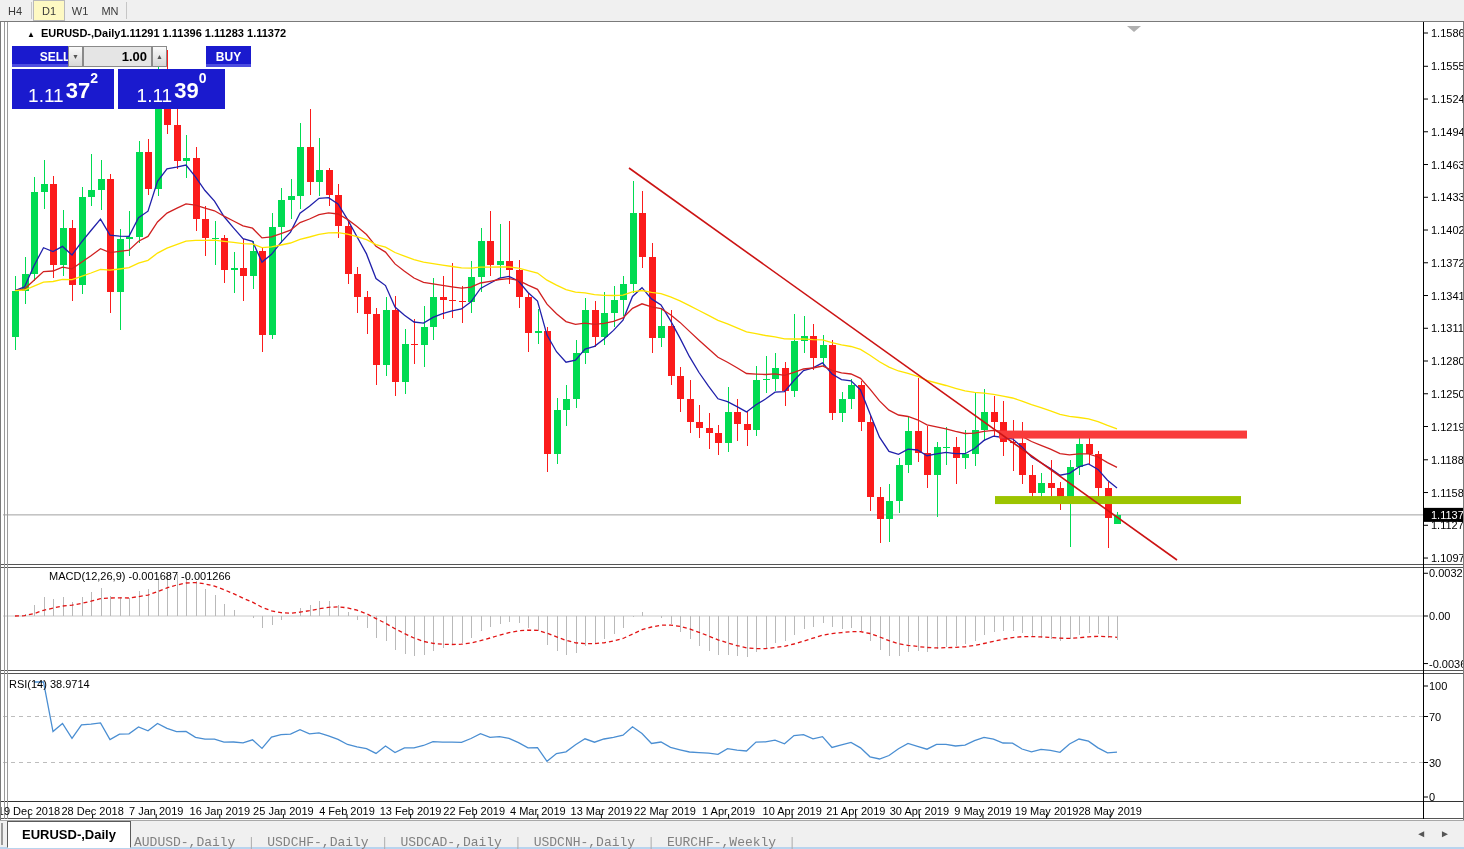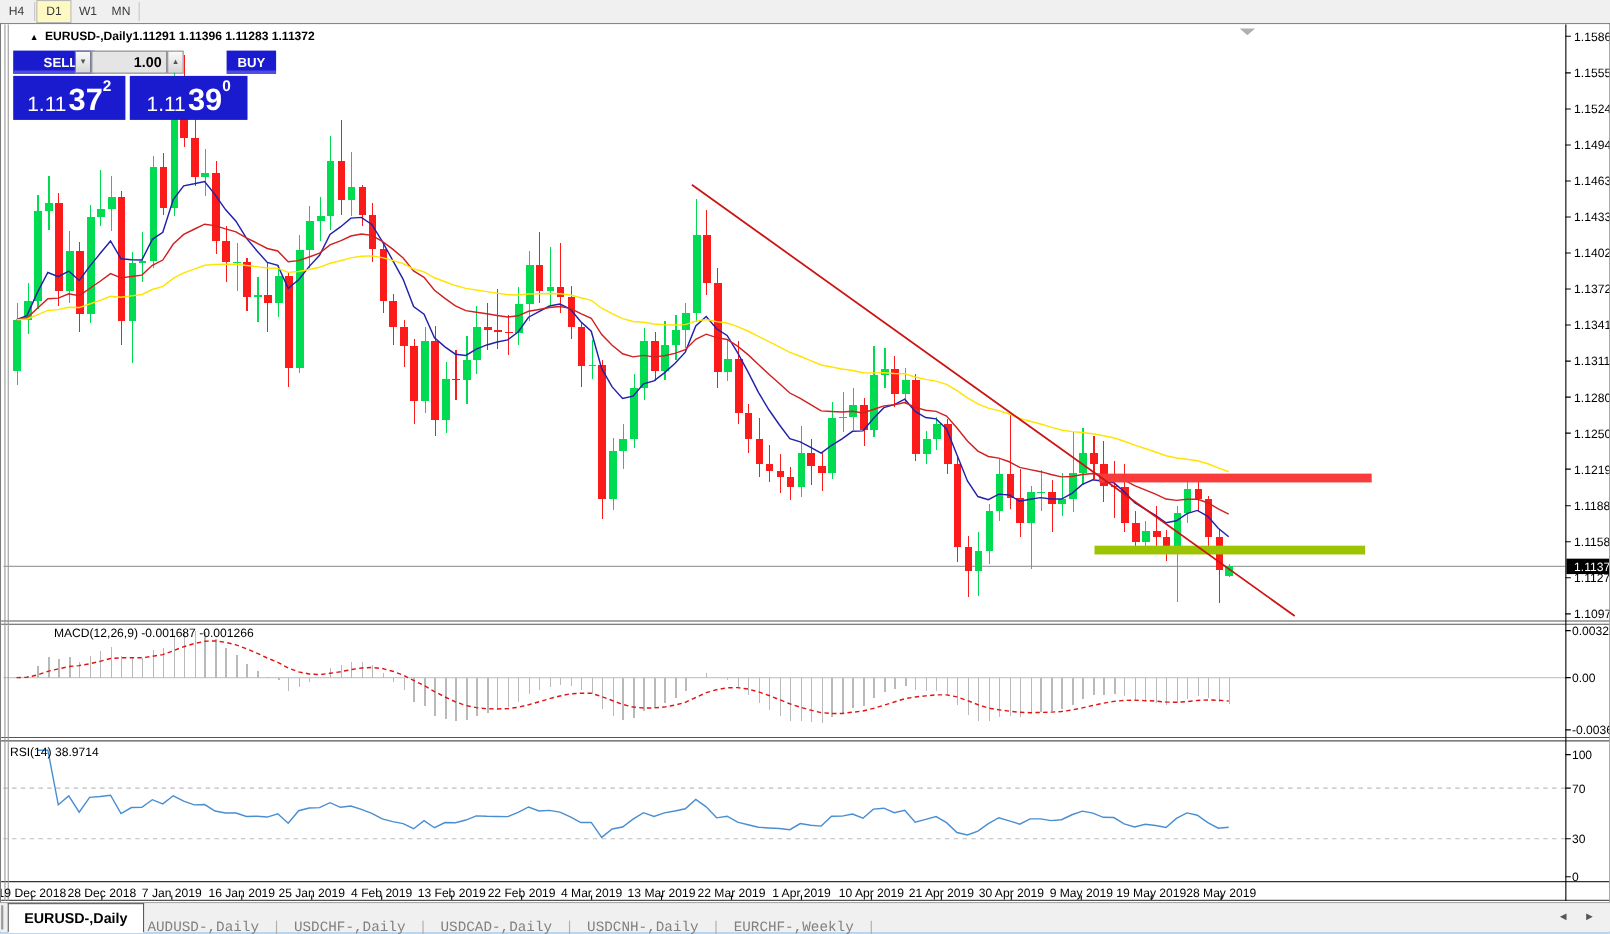--- a/index.html
+++ b/index.html
@@ -30,21 +30,21 @@
     border:1px solid #8a8a8a;box-sizing:border-box;display:flex;align-items:center;justify-content:center;
     font-size:7px;color:#555;cursor:pointer;}
   .tp-spin-dn{left:56px;}
   .tp-spin-up{left:140px;}
   .tp-vol{position:absolute;left:71px;top:0;width:69px;height:21px;background:#e5e5e5;border:1px solid #8a8a8a;
     box-sizing:border-box;font-size:13px;font-weight:bold;color:#000;text-align:right;
     line-height:19px;padding-right:4px;}
   .tp-price{position:absolute;top:23px;height:40px;background:#1a1ace;color:#fff;display:flex;
     align-items:flex-end;justify-content:center;padding-bottom:3px;box-sizing:border-box;cursor:pointer;}
   .tp-price .sm{font-size:19px;font-weight:normal;line-height:20px;margin-right:2px;}
-  .tp-price .big{font-size:28px;font-weight:bold;line-height:30px;}
+  .tp-price .big{font-size:22px;font-weight:bold;line-height:30px;}
   .tp-price .sup{font-size:14px;font-weight:bold;line-height:14px;align-self:flex-start;margin-top:2px;}
   .tp-price-sell{left:0;width:102px;}
   .tp-price-buy{left:106px;width:107px;}
   
   .tabbar{position:absolute;left:0;top:820px;width:1464px;height:26px;background:#f0f0f0;
     border-top:1px solid #a8a8a8;font-size:13px;color:#808080;z-index:8;}
   .tab-grip{position:absolute;left:1px;top:2px;width:3px;height:22px;border-left:2px solid #9a9a9a;}
   .tab-active{position:absolute;left:7px;top:0px;height:25px;background:#fff;border:1px solid #5a5a5a;
     border-bottom:1px solid #fff;display:flex;align-items:center;padding:0 14px;color:#000;
     font-weight:bold;cursor:default;}

